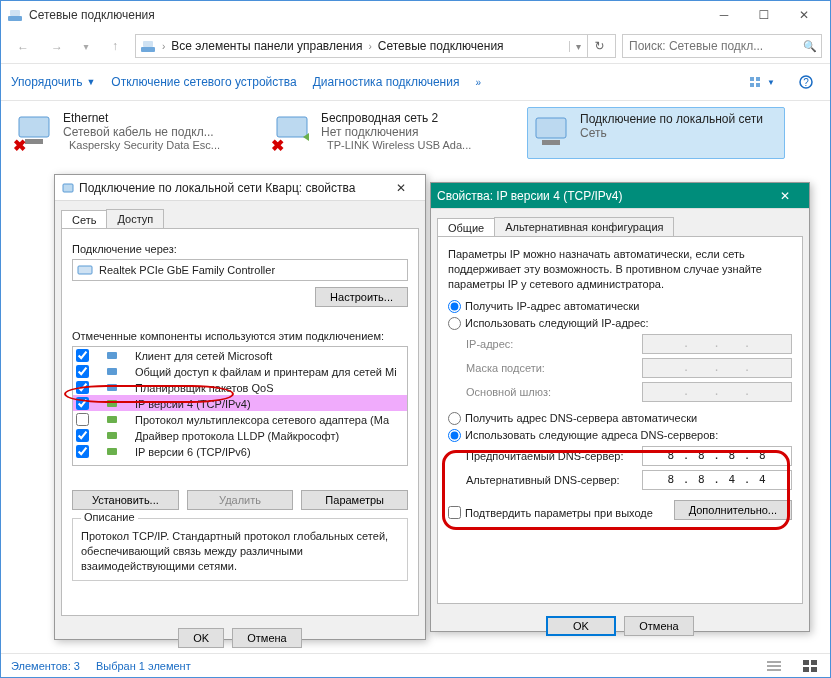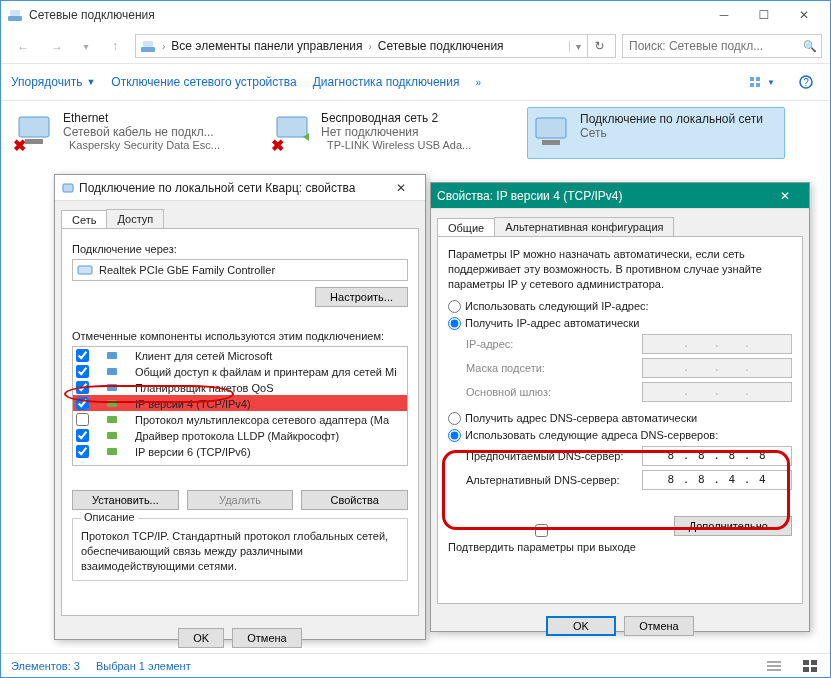--- a/index.html
+++ b/index.html
@@ -210,21 +210,21 @@
   }
   .comp-row {
     display:flex;
     align-items:flex-end;
     gap:16px;
     padding: 1px 3px;
     white-space:nowrap;
   }
   .comp-row input[type=checkbox]{ width:13px;height:13px;margin:0; }
   .comp-icon { width:14px; height:14px; display:inline-block; }
-  .comp-row.selected { background:#ef4444; }
+  .comp-row.selected { background:#f0abfc; }
   .comp-highlight-oval {
     position: absolute;
     border: 2px solid #d40000;
     border-radius: 50%/100%;
     pointer-events: none;
   }
   .btn-row { display:flex; gap:8px; margin-top:24px; }
   .btn-row .btn { flex:1; }
   .group-box {
     border:1px solid #ccc;
@@ -275,21 +275,21 @@
     font-family: monospace;
     letter-spacing: 1px;
   }
   .ip-input.disabled { background:#f0f0f0; color:#bbb; }
   .red-oval-box {
     position:absolute;
     border:3px solid #d40000;
     border-radius: 14px;
     pointer-events:none;
   }
-  .chk-row { display:flex; align-items:center; gap:4px; margin-top:24px;flex-direction:column; }
+  .chk-row { display:flex; align-items:center; gap:4px; margin-top:6px; }
   .chk-row input[type=checkbox]{ width:13px;height:13px;margin:0;}
   .row-split { display:flex; justify-content:space-between; align-items:center; margin-top:10px;}
 
   .dlg2 .dlg-footer .btn { min-width:70px; text-align:center;}
   .dlg2 .dlg-footer .btn.ok { background:#e1e1e1; border:1px solid #0078d7; box-shadow: inset 0 0 0 1px #0078d7;}
 
   
   .statusbar {
     position:absolute;
     bottom:0;
@@ -543,21 +543,21 @@
           </span>
           <span>IP версии 6 (TCP/IPv6)</span>
         </div>
       </div>
 
     <div class="comp-highlight-oval" style="left:2px; top:156px; width:170px; height:18px;"></div>
 
     <div class="btn-row">
       <button class="btn">Установить...</button>
       <button class="btn" disabled="">Удалить</button>
-      <button class="btn">Свойства</button>
+      <button class="btn">Параметры</button>
     </div>
     <div class="group-box">
       <div class="legend">Описание</div>
       <div style="line-height:1.35;">Протокол TCP/IP. Стандартный протокол глобальных сетей, обеспечивающий связь между различными взаимодействующими сетями.</div>
     </div>
   </div>
   <div class="dlg-footer">
     <button class="btn">OK</button>
     <button class="btn">Отмена</button>
   </div>
@@ -569,26 +569,26 @@
     <div class="close-x">✕</div>
   </div>
   <div class="tabs">
     <div class="tab active">Общие</div>
     <div class="tab">Альтернативная конфигурация</div>
   </div>
   <div class="tab-body" style="position:relative; font-size:11px;">
     <div style="line-height:1.35; margin-bottom:8px;">Параметры IP можно назначать автоматически, если сеть поддерживает эту возможность. В противном случае узнайте параметры IP у сетевого администратора.</div>
 
     <div class="radio-row">
+      <input type="radio" checked="" style="">
+        <span>Получить IP-адрес автоматически</span>
+    </div>
+    <div class="radio-row">
       <input type="radio" style="">
         <span>Использовать следующий IP-адрес:</span>
-    </div>
-    <div class="radio-row">
-      <input type="radio" checked="" style="">
-        <span>Получить IP-адрес автоматически</span>
     </div>
     <div class="ip-field">
         <label>IP-адрес:</label>
         <div class="ip-input disabled">.&nbsp;&nbsp;&nbsp;.&nbsp;&nbsp;&nbsp;.</div>
       </div>
     <div class="ip-field">
         <label>Маска подсети:</label>
         <div class="ip-input disabled">.&nbsp;&nbsp;&nbsp;.&nbsp;&nbsp;&nbsp;.</div>
       </div>
     <div class="ip-field">

